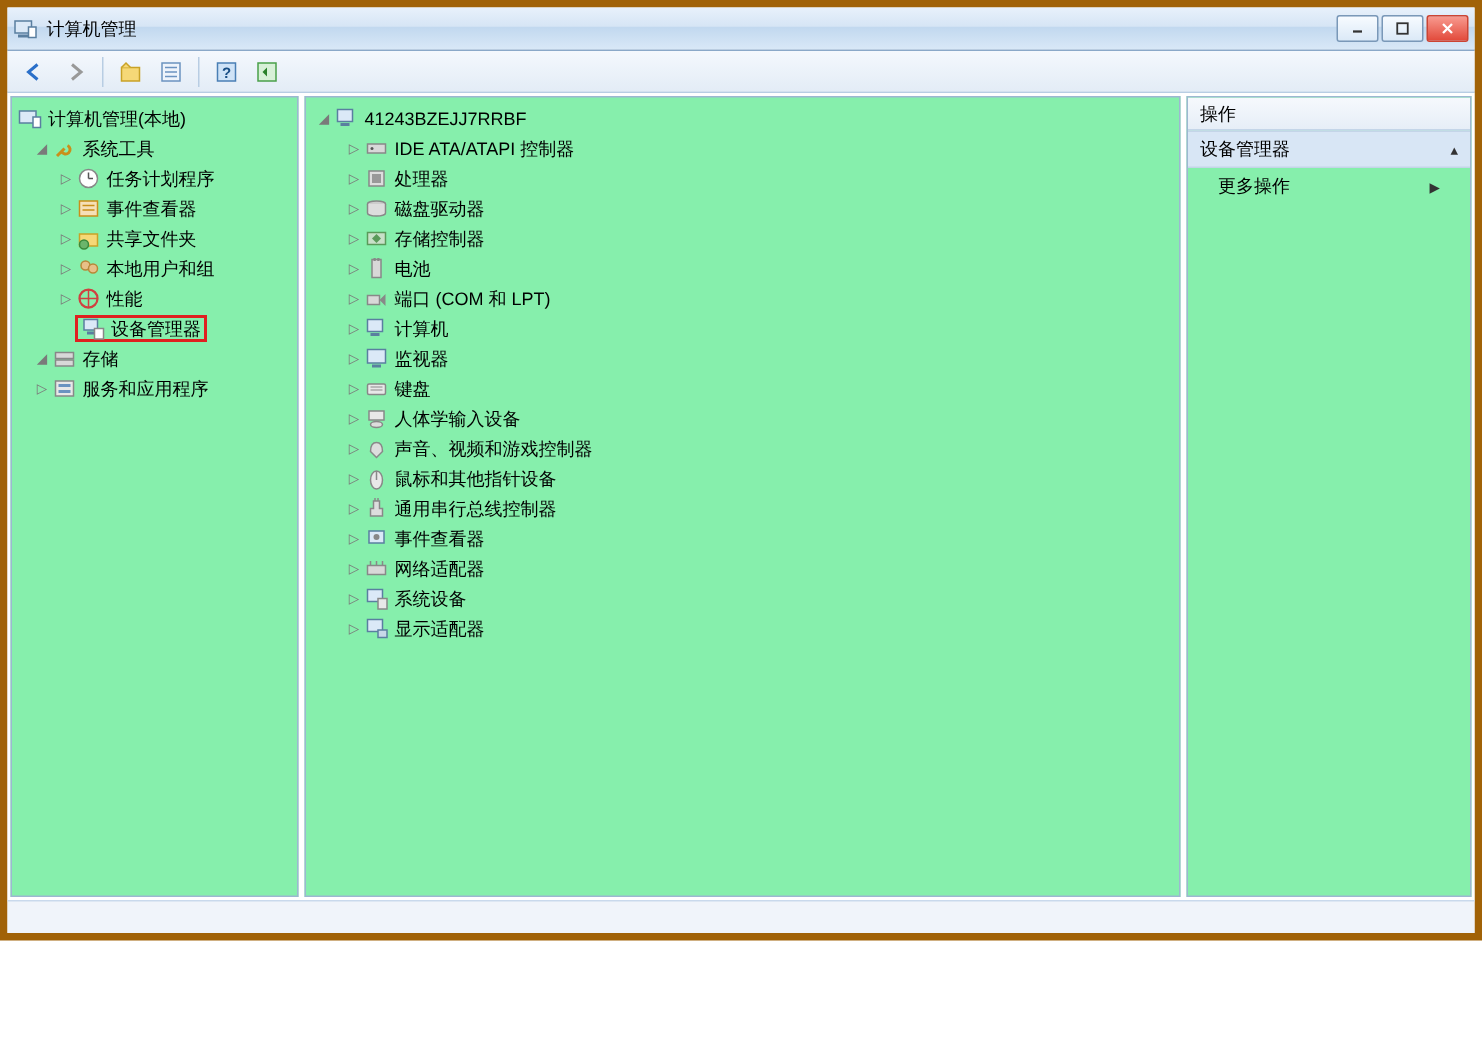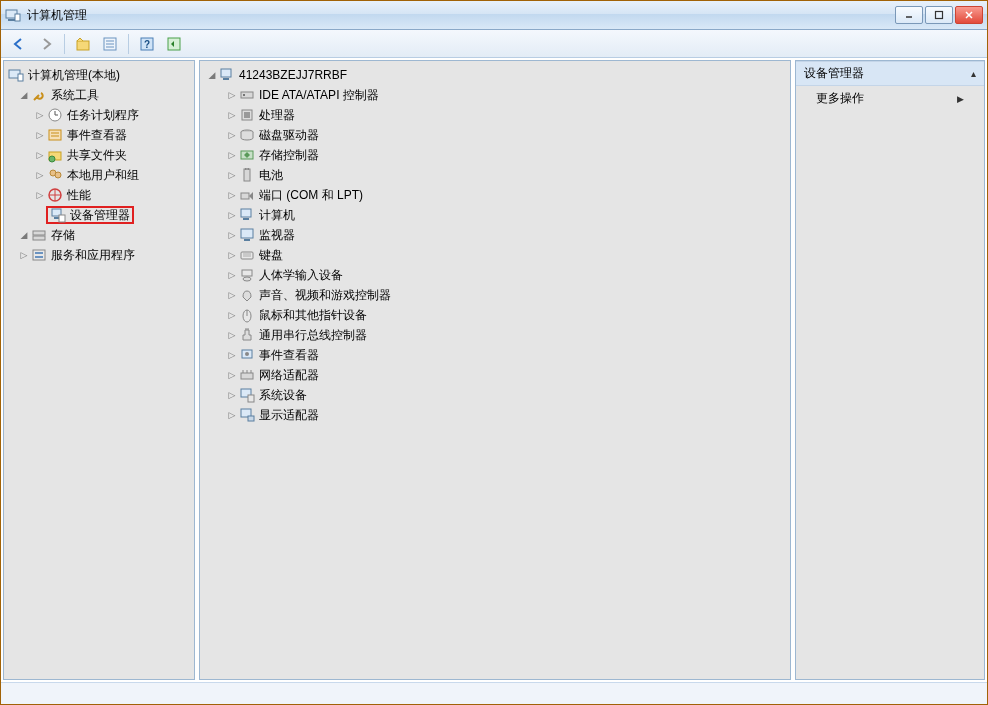--- a/index.html
+++ b/index.html
@@ -6,24 +6,24 @@
 body {
   font-family: "Microsoft YaHei", "Segoe UI", Tahoma, sans-serif;
   font-size: 12px;
   background: #fff;
   width: 988px;
   height: 705px;
   overflow: hidden;
 }
 .window {
   width: 988px;
-  height: 705px;
+  height: 627px;
   display: flex;
   flex-direction: column;
-  border: 1px solid #a16207;
+  border: 5px solid #a16207;
 }
 .titlebar {
   height: 29px;
   background: linear-gradient(to bottom, #e8f1fb 0%, #d6e5f5 45%, #c1d8ef 46%, #d9e8f7 100%);
   display: flex;
   align-items: center;
   padding: 0 4px;
   border-bottom: 1px solid #8aa8c8;
 }
 .titlebar .app-icon {
@@ -65,21 +65,21 @@
 }
 .tsep { width:1px; height:20px; background:#b8cde3; margin:0 3px; }
 .body {
   flex: 1;
   display: flex;
   background: #fff;
 }
 .panel {
   border: 1px solid #9db7d1;
   margin: 2px;
-  background: #e5e5e5;
+  background: #86efac;
   overflow: auto;
   position: relative;
 }
 .left-panel { width: 192px; }
 .center-panel { flex: 1; }
 .right-panel { width: 190px; display:flex; flex-direction:column; }
 .right-header {
   height: 22px;
   background: linear-gradient(to bottom,#f6f9fd,#e6eef7);
   border-bottom: 1px solid #c4d5e8;
@@ -496,20 +496,21 @@
                   <rect x="9" y="9" width="6" height="5" fill="#c8d8e8" stroke="#5a7fa0"></rect>
                 </svg>
               </span>
               <span class="lbl">显示适配器</span>
             </div>
           </div>
       </div>
     </div>
 
     <div class="panel right-panel">
+      <div class="right-header">操作</div>
       <div class="right-sel">
         <span>设备管理器</span>
         <span class="arrow-up">▴</span>
       </div>
       <div class="right-item">
         <span>更多操作</span>
         <span class="arrow-right">▶</span>
       </div>
     </div>
 

